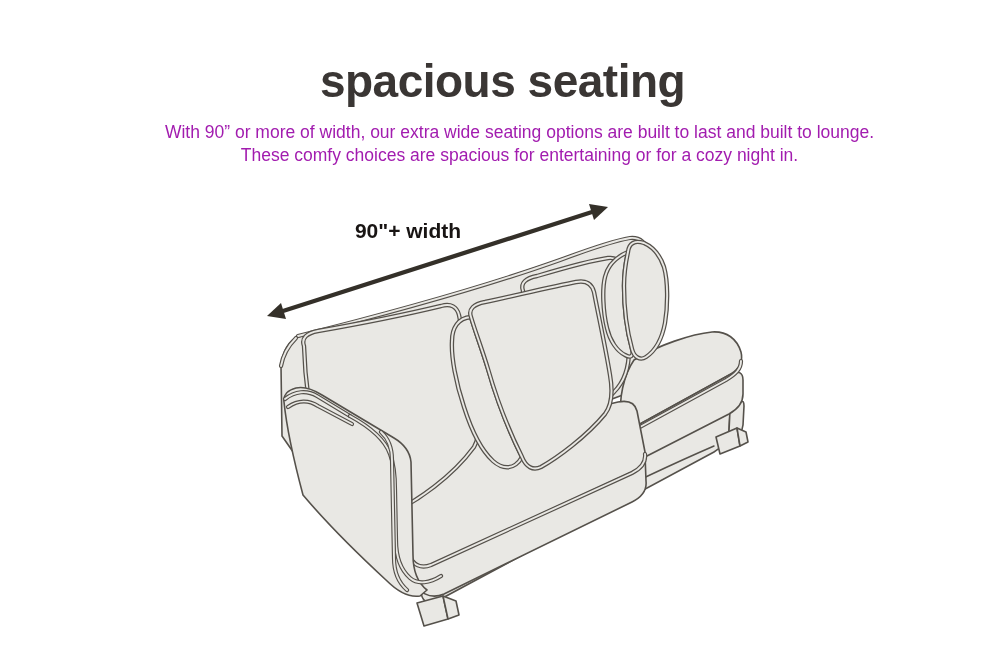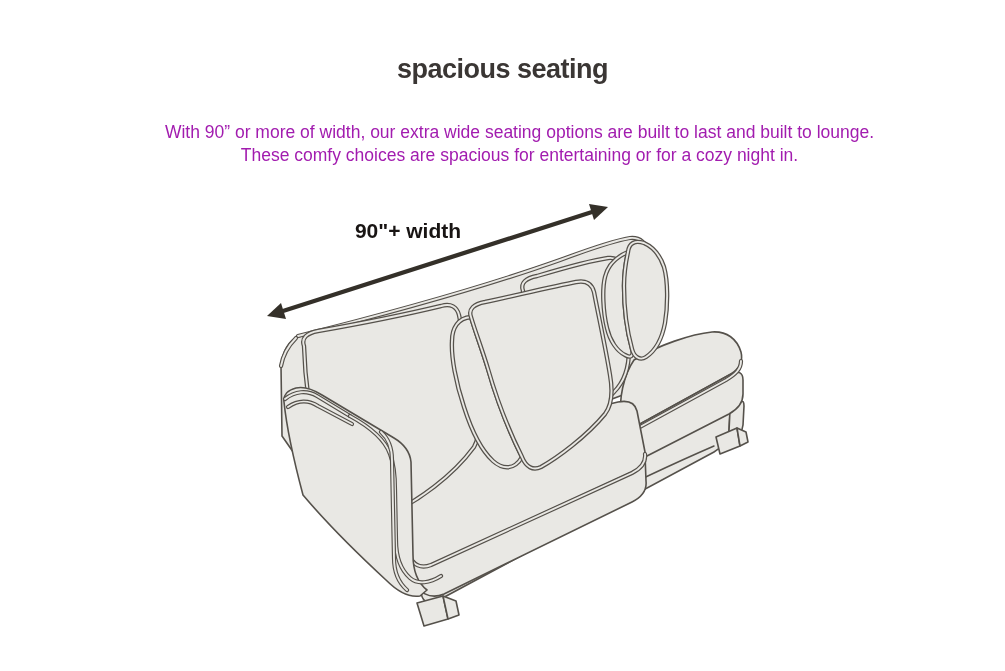--- a/index.html
+++ b/index.html
@@ -1,19 +1,19 @@
 <!DOCTYPE html>
 <html><head>
 <meta charset="utf-8">
 <style>
   html,body{margin:0;padding:0;}
   body{width:1005px;height:671px;overflow:hidden;}
   .stage{position:relative;width:1005px;height:671px;background:#ffffff;font-family:"Liberation Sans",sans-serif;}
   .title{position:absolute;top:54px;left:0;width:100%;text-align:center;
-         font-size:27px;font-weight:700;color:#3a3634;letter-spacing:-0.5px;}
+         font-size:46px;font-weight:700;color:#3a3634;letter-spacing:-0.5px;}
   .desc{position:absolute;top:121px;left:0;width:100%;text-align:center;
         font-size:17.5px;line-height:23px;color:#a21caf;padding-left:17px;}
   svg.sofa-svg{position:absolute;left:0;top:0;}
   
   .f  {fill:#e9e8e4;stroke:#55514b;stroke-width:1.6;stroke-linejoin:round;stroke-linecap:round;}
   .fp {fill:#e9e8e4;stroke:#55514b;stroke-width:4.4;stroke-linejoin:round;stroke-linecap:round;}
   .pd {fill:none;stroke:#55514b;stroke-width:4.2;stroke-linejoin:round;stroke-linecap:round;}
   .pi {fill:none;stroke:#e9e8e4;stroke-width:1.9;stroke-linejoin:round;stroke-linecap:round;}
   .ln {fill:none;stroke:#55514b;stroke-width:1.5;stroke-linejoin:round;stroke-linecap:round;}
   .arrow-line{stroke:#343029;stroke-width:4.3;stroke-linecap:round;}

